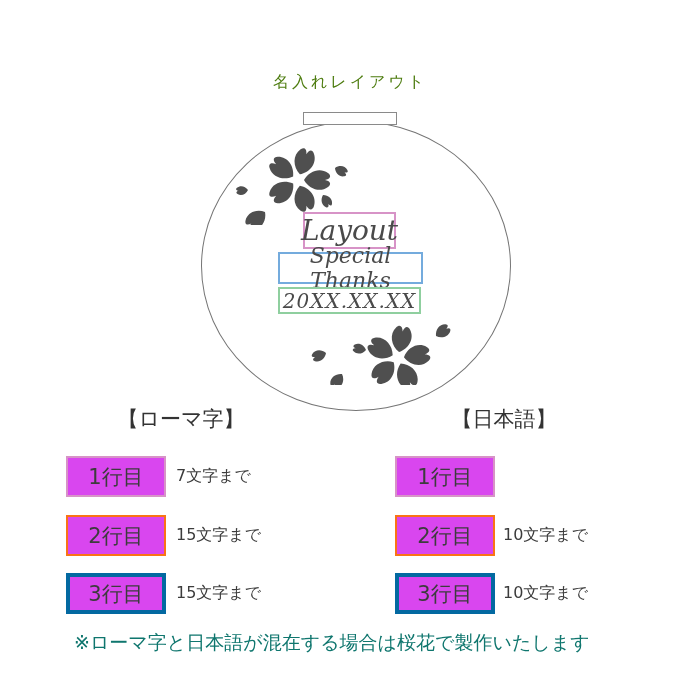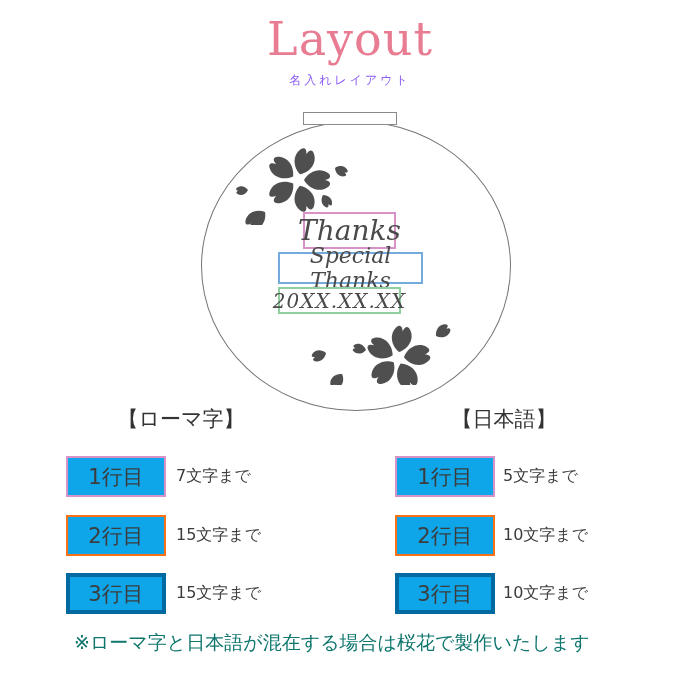--- a/index.html
+++ b/index.html
@@ -8,21 +8,21 @@
     font-family:"DejaVu Sans","Liberation Sans",sans-serif;color:#3c3c3c;
   }
   
   .title{
     position:absolute;left:0;top:14px;width:700px;text-align:center;
     font-family:"DejaVu Serif","Liberation Serif",serif;
     font-size:46px;line-height:1.1;color:#e87c93;letter-spacing:1px;
   }
   .subtitle{
     position:absolute;left:0;top:72px;width:700px;text-align:center;
-    font-size:12px;color:#8b5cf6;letter-spacing:3px;
+    font-size:16px;color:#4d7c0f;letter-spacing:3px;
   }
   
   .mirror-face{
     position:absolute;left:201px;top:121px;width:310px;height:290px;
     border:1px solid #757575;border-radius:50%;background:#ffffff;box-sizing:border-box;
   }
   .mirror-hinge{
     position:absolute;left:303px;top:112px;width:94px;height:13px;
     border:1px solid #8a8a8a;background:#ffffff;box-sizing:border-box;z-index:2;
   }
@@ -30,32 +30,32 @@
   .sakura-top{left:235px;top:140px;}
   .sakura-bottom{left:310px;top:320px;}
   
   .ebox{
     position:absolute;z-index:4;box-sizing:border-box;background:transparent;
     display:flex;align-items:center;justify-content:center;
     font-family:"DejaVu Serif","Liberation Serif",serif;font-style:italic;color:#4a4a4a;
   }
   .ebox-1{left:303px;top:212px;width:93px;height:37px;border:2px solid #d793c7;font-size:28px;}
   .ebox-2{left:278px;top:252px;width:145px;height:32px;border:2px solid #74abdd;font-size:22px;text-align:center;}
-  .ebox-3{left:278px;top:287px;width:123px;height:27px;border:2px solid #8fcf9f;font-size:20px;letter-spacing:1px;text-align:center;}
+  .ebox-3{left:278px;top:287px;width:143px;height:27px;border:2px solid #8fcf9f;font-size:20px;letter-spacing:1px;text-align:center;}
   
   .col-header{
     position:absolute;width:200px;text-align:center;top:405px;
     font-size:21px;color:#333333;
   }
   .col-header-left{left:81px;}
   .col-header-right{left:404px;}
   .row-box{
     position:absolute;width:100px;height:41px;box-sizing:border-box;
     display:flex;align-items:center;justify-content:center;
-    font-size:21px;color:#3c3c3c;background:#0ea5e9;
+    font-size:21px;color:#3c3c3c;background:#d946ef;
   }
   .row-limit{
     position:absolute;height:41px;display:flex;align-items:center;
     font-size:16px;color:#3c3c3c;
   }
   .bx-pink{border:2px solid #d793c7;}
   .bx-blue{border:2px solid #f97316;}
   .bx-green{border:4px solid #0369a1;}
   .c-left{left:66px;}  .v-left{left:176px;}
   .c-right{left:395px;} .v-right{left:503px;}
@@ -65,21 +65,20 @@
     position:absolute;left:74px;width:600px;font-size:19px;color:#0f766e;line-height:1.35;
   }
   .note-1{top:630px;}
   .note-2{top:659px;}
 </style>
 </head>
 <body>
 
 <div class="canvas">
 
-  <div class="title">Layout</div>
   <div class="subtitle">名入れレイアウト</div>
 
   <div class="mirror-hinge"></div>
   <div class="mirror-face"></div>
 
   <svg class="sakura sakura-top" width="120" height="85" viewBox="0 0 120 85">
     <defs>
       <path id="petA" fill="#4f4f4f" d="M0 0 C-9 -5 -13 -16 -7 -24 C-4 -28 -1 -26 0 -21 C1 -26 4 -28 7 -24 C13 -16 9 -5 0 0 Z"></path>
     </defs>
     <g transform="translate(63,40) rotate(18)">
@@ -106,21 +105,21 @@
       <use href="#petB" transform="rotate(216) translate(0,-6)"></use>
       <use href="#petB" transform="rotate(288) translate(0,-6)"></use>
     </g>
     <use href="#petB" transform="translate(126,16) rotate(55) scale(0.6)"></use>
     <use href="#petB" transform="translate(56,30) rotate(-80) scale(0.5)"></use>
     <use href="#petB" transform="translate(16,33) rotate(-110) scale(0.55)"></use>
     <use href="#petB" transform="translate(32,54) rotate(-145) scale(0.6)"></use>
   </svg>
 
   <div class="ebox ebox-1">
-    <span>Thanks</span>
+    <span>Layout</span>
   </div>
   <div class="ebox ebox-2">
     <span>Special Thanks</span>
   </div>
   <div class="ebox ebox-3">
     <span>20XX.XX.XX</span>
   </div>
 
   <div class="col-header col-header-right">【日本語】</div>
   <div class="col-header col-header-left">【ローマ字】</div>
@@ -128,21 +127,20 @@
   <div class="row-box bx-pink c-left r1">1行目</div>
   <div class="row-limit v-left r1">7文字まで</div>
 
   <div class="row-box bx-blue c-left r2">2行目</div>
   <div class="row-limit v-left r2">15文字まで</div>
 
   <div class="row-box bx-green c-left r3">3行目</div>
   <div class="row-limit v-left r3">15文字まで</div>
 
   <div class="row-box bx-pink c-right r1">1行目</div>
-  <div class="row-limit v-right r1">5文字まで</div>
 
   <div class="row-box bx-blue c-right r2">2行目</div>
   <div class="row-limit v-right r2">10文字まで</div>
 
   <div class="row-box bx-green c-right r3">3行目</div>
   <div class="row-limit v-right r3">10文字まで</div>
 
   <div class="note note-1">※ローマ字と日本語が混在する場合は桜花で製作いたします</div>
 
 </div>

